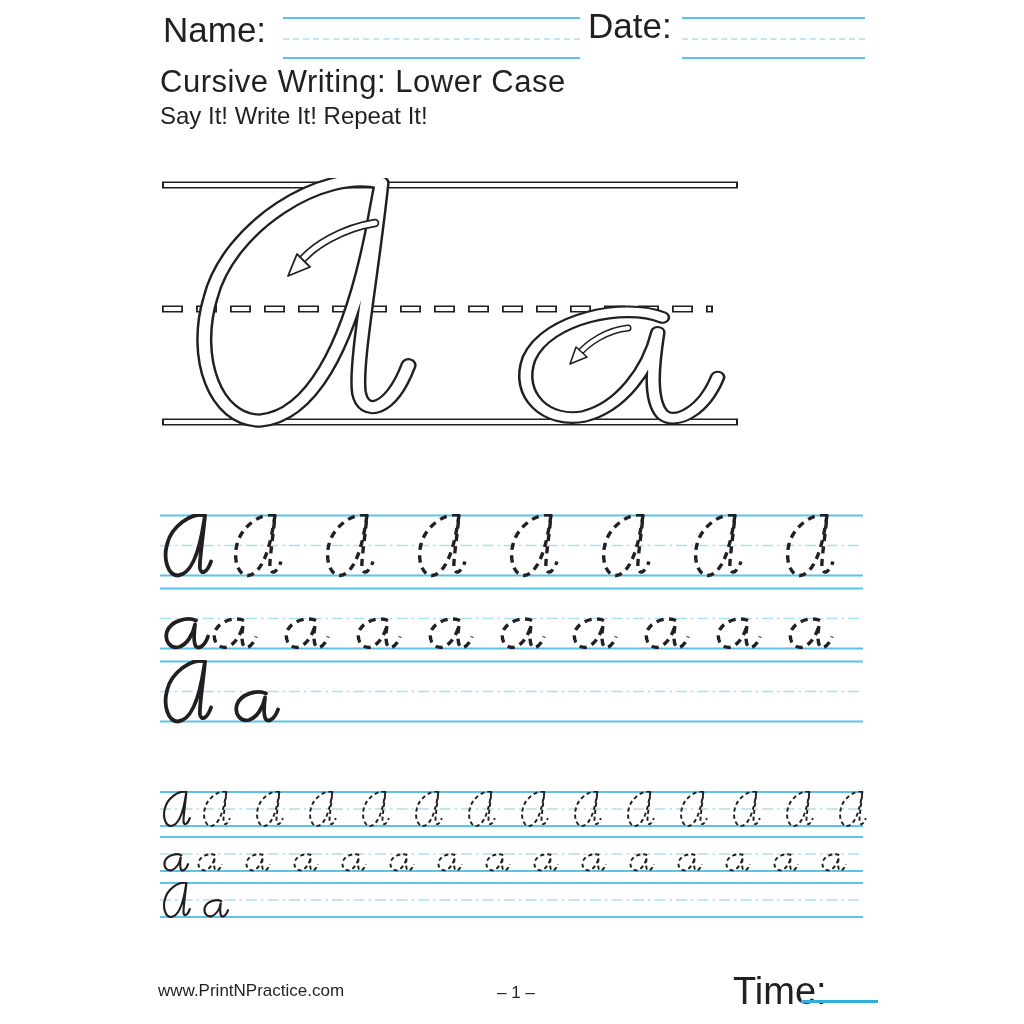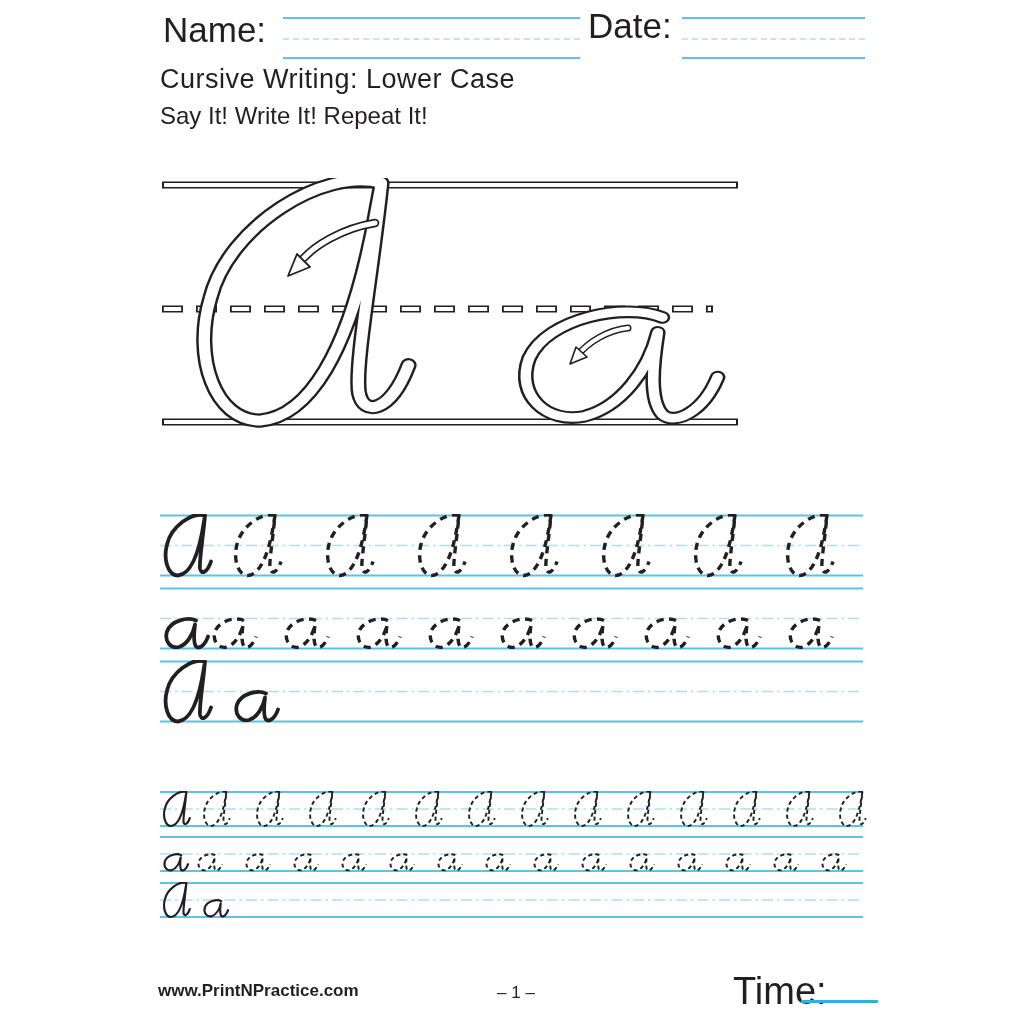--- a/index.html
+++ b/index.html
@@ -4,29 +4,29 @@
 <title>worksheet</title>
 <style>
   html,body{margin:0;padding:0;background:#fff;}
   .page{position:relative;width:948px;height:1024px;background:#ffffff;overflow:hidden;
         font-family:"Liberation Sans","DejaVu Sans",sans-serif;color:#231f20;}
   .abs{position:absolute;}
   
   .hdr-label{font-size:35px;line-height:1;}
   .write-lines{position:absolute;border-top:2px solid #5bc3e8;border-bottom:2px solid #5bc3e8;}
   .write-lines .midline{position:absolute;left:0;right:0;top:50%;border-top:2px dashed #bfe6f5;}
-  .title{font-size:27px;line-height:1;letter-spacing:0.5px;}
+  .title{font-size:31px;line-height:1;letter-spacing:0.5px;}
   .subtitle{font-size:24px;line-height:1;}
   
   .practice{position:absolute;left:160px;top:514px;width:710px;}
   .practice svg{display:block;}
   .glyph-solid{fill:none;stroke:#231f20;stroke-width:3.8;stroke-linecap:round;stroke-linejoin:round;}
   .glyph-traced{fill:none;stroke:#231f20;stroke-width:3.4;stroke-dasharray:7.2 5.4;stroke-linecap:butt;stroke-linejoin:round;}
   
-  .site{font-size:17px;font-weight:bold;}
+  .site{font-size:17px;font-weight:normal;}
   .pagenum{font-size:17px;}
   .time-label{font-size:38px;line-height:1;}
   .time-line{position:absolute;background:#2fb1dc;height:3px;width:77px;}
   .defs-store{position:absolute;width:0;height:0;overflow:hidden;}
 </style>
 </head>
 <body>
 
 <svg class="defs-store" aria-hidden="true">
   <defs>

